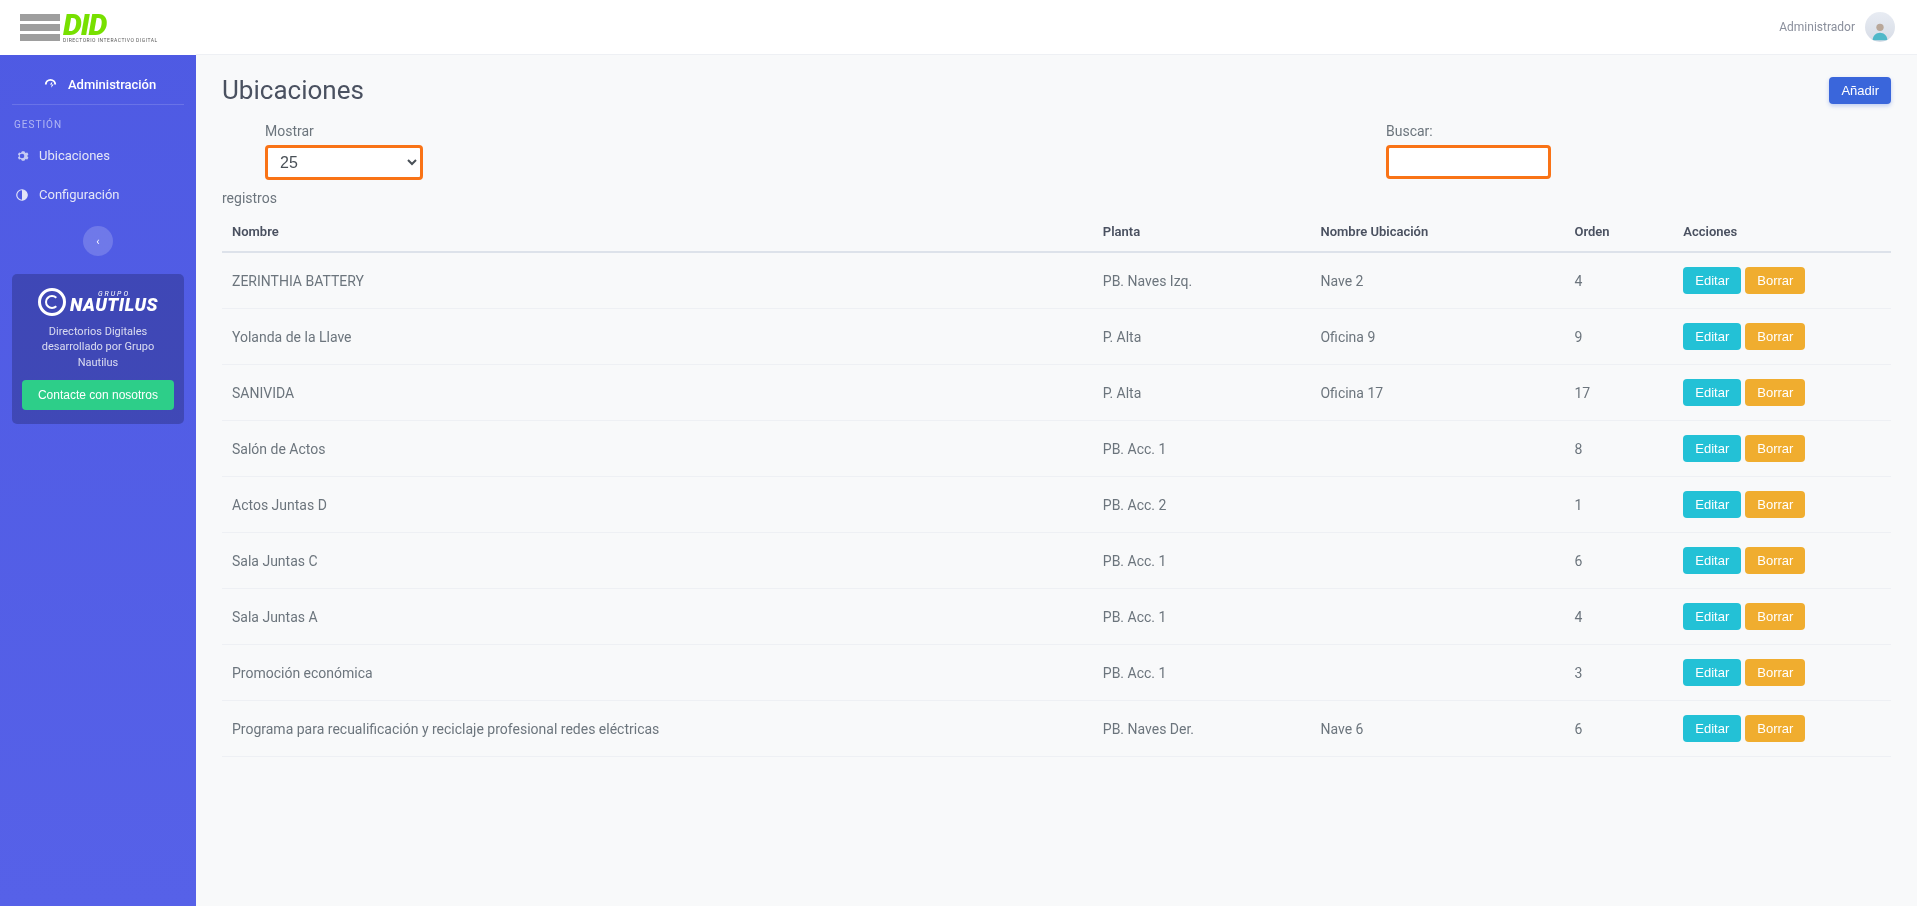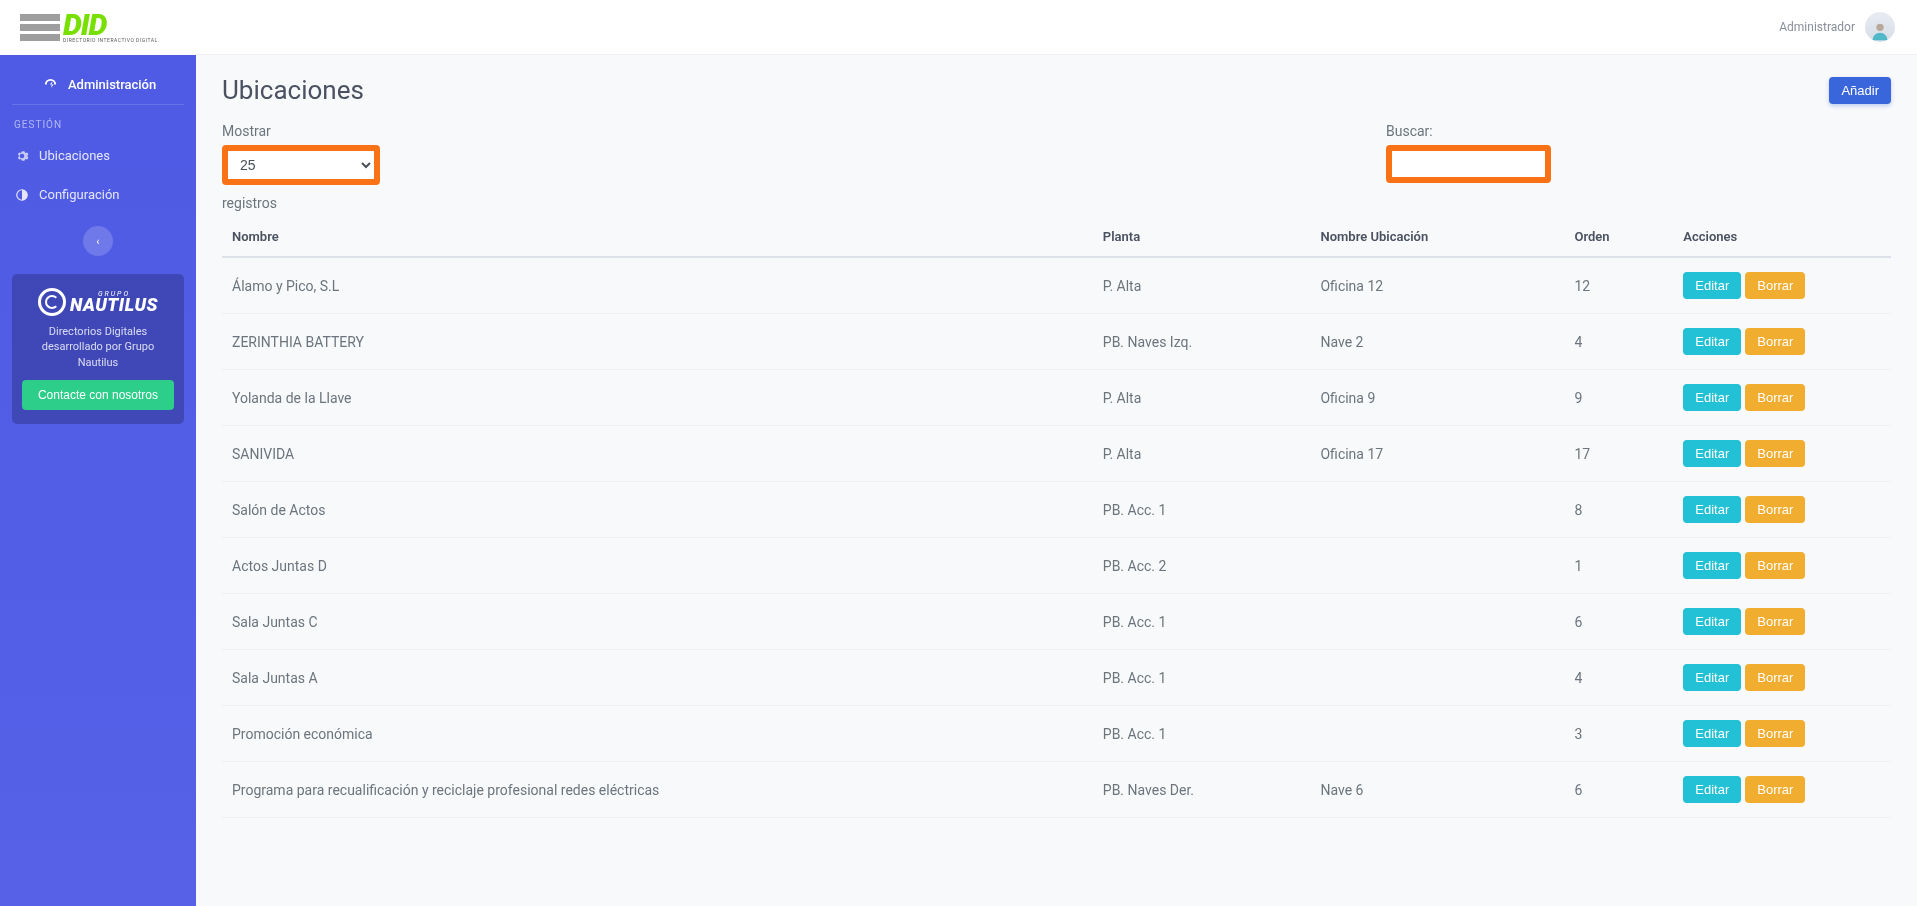--- a/index.html
+++ b/index.html
@@ -45,23 +45,23 @@
     .avatar svg { width:22px; height:22px; }
     
     .content { padding: 20px 26px; }
     .page-header { display:flex; justify-content:space-between; align-items:center; margin-bottom: 18px; }
     .page-title { font-size:26px; color:#4a5160; font-weight:400; }
     .btn { border:none; border-radius:4px; padding:6px 12px; font-size:13px; cursor:pointer; }
     .btn-primary { background:#3a66db; color:#fff; font-weight:500; box-shadow:0 2px 4px rgba(58,102,219,0.3); }
     .btn-edit { background:#23c1d6; color:#fff; margin-right:4px; }
     .btn-delete { background:#f0ad2f; color:#fff; }
     
-    .table-controls { display:flex; gap:48px; margin-bottom:10px; }
+    .table-controls { display:flex; gap:48px; margin-bottom:10px;margin-left:43px; }
     .control-group { display:flex; flex-direction:column; gap:6px; font-size:14px; color:#6c757d; }
-    .control-group select, .control-group input { border:6px solid #f97316; border-radius:4px; padding:5px 8px; font-size:14px; color:#495057; background:#fff; }
+    .control-group select, .control-group input { border:3px solid #f97316; border-radius:4px; padding:5px 8px; font-size:16px; color:#495057; background:#fff; }
     .control-group select { width:158px; }
     .control-group input { width:165px; }
     .registros-label { font-size:14px; color:#6c757d; margin-bottom:6px; }
     
     table { width:100%; border-collapse:collapse; }
     thead th { text-align:left; font-size:13px; font-weight:600; color:#4a5160; padding:12px 10px; border-bottom:2px solid #dde2ea; }
     tbody td { font-size:14px; color:#6c757d; padding:14px 10px; border-bottom:1px solid #eef0f4; vertical-align:middle; }
     .col-nombre { width:48%; }
     .col-planta { width:12%; }
     .col-nombreubi { width:14%; }
@@ -174,27 +174,20 @@
           <tr>
             <th class="col-nombre">Nombre</th>
             <th class="col-planta">Planta</th>
             <th class="col-nombreubi">Nombre Ubicación</th>
             <th class="col-orden">Orden</th>
             <th class="col-acciones">Acciones</th>
           </tr>
         </thead>
         <tbody id="table-body">
             <tr>
-              <td>Álamo y Pico, S.L</td>
-              <td>P. Alta</td>
-              <td>Oficina 12</td>
-              <td>12</td>
-              <td><button class="btn btn-edit">Editar</button><button class="btn btn-delete">Borrar</button></td>
-            </tr>
-            <tr>
               <td>ZERINTHIA BATTERY</td>
               <td>PB. Naves Izq.</td>
               <td>Nave 2</td>
               <td>4</td>
               <td><button class="btn btn-edit">Editar</button><button class="btn btn-delete">Borrar</button></td>
             </tr>
             <tr>
               <td>Yolanda de la Llave</td>
               <td>P. Alta</td>
               <td>Oficina 9</td>

